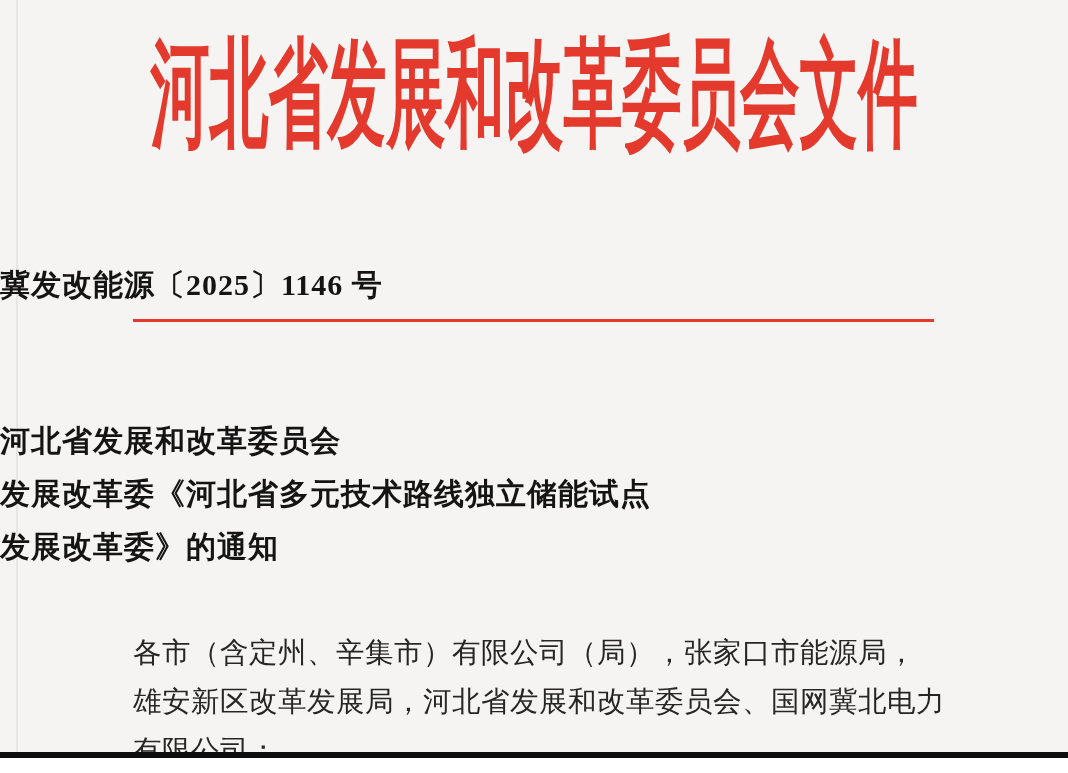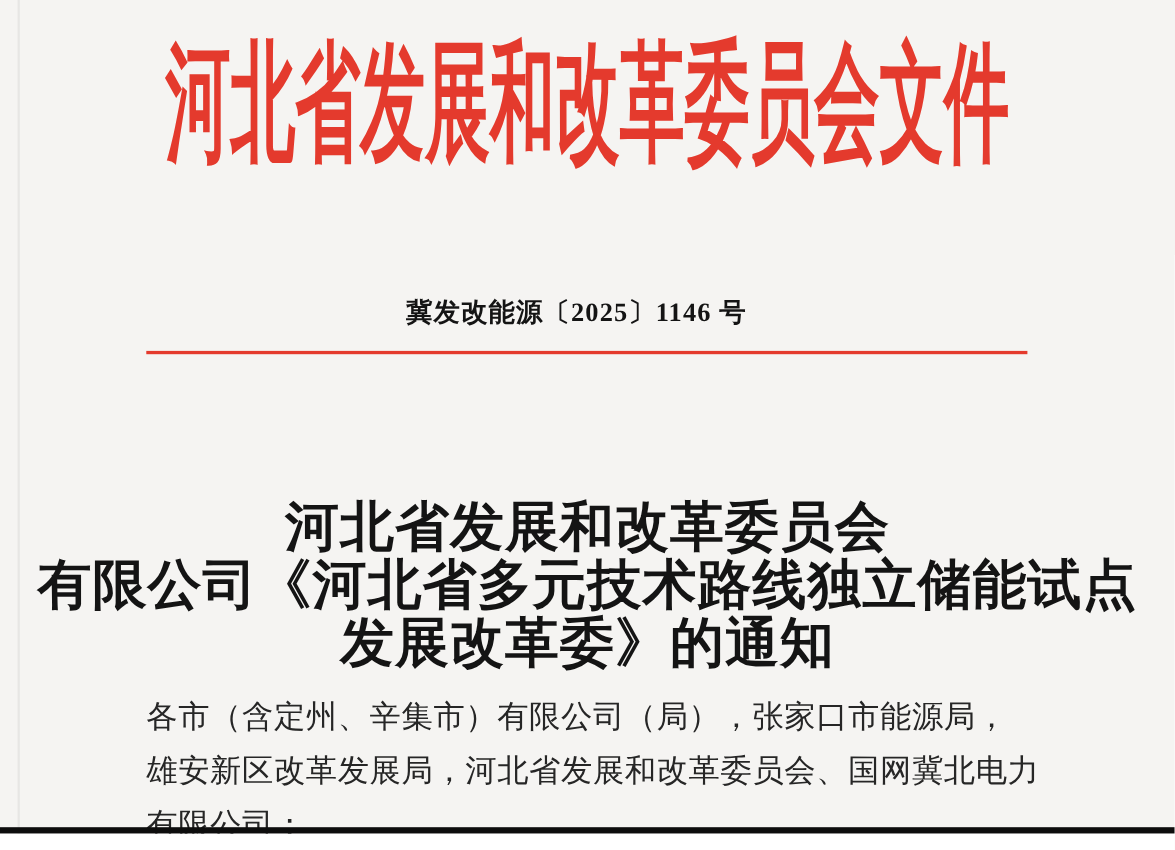--- a/index.html
+++ b/index.html
@@ -38,49 +38,46 @@
     letter-spacing: 0px;
     transform: scaleY(2.0);
     transform-origin: 50% 0;
     white-space: nowrap;
   }
   .doc-number {
     position: absolute;
     top: 266px;
     left: 0;
     right: 20px;
-    text-align: center;
     color: var(--ink-dark, #141414);
-    font-size: 24px;
+    font-size: 30px;
     line-height: 38px;
     font-weight: 600;
     letter-spacing: 1px;
     white-space: nowrap;
   }
   .red-rule {
     position: absolute;
     top: 319px;
     left: 133px;
     width: 801px;
     height: 3px;
     background: var(--accent-red, #e43a2d);
   }
   .doc-title {
     position: absolute;
     top: 414px;
     left: 0;
     right: 0;
-    text-align: center;
     color: var(--ink-dark, #141414);
-    font-size: 49px;
+    font-size: 30px;
     line-height: 53px;
     font-weight: bold;
     letter-spacing: 1px;
     white-space: nowrap;
-    margin-top: 38px;
   }
   .doc-body {
     position: absolute;
     top: 628px;
     left: 133px;
     width: 812px;
     color: var(--ink-body, #262626);
     font-size: 28.5px;
     line-height: 49px;
     font-weight: 400;
@@ -105,21 +102,21 @@
   <div class="scan-artifact-line"></div>
 
   <div class="banner">河北省发展和改革委员会文件</div>
 
   <div class="doc-number">冀发改能源〔2025〕1146 号</div>
 
   <div class="red-rule"></div>
 
   <div class="doc-title">
     <div>河北省发展和改革委员会</div>
-    <div>有限公司《河北省多元技术路线独立储能试点</div>
+    <div>发展改革委《河北省多元技术路线独立储能试点</div>
     <div>发展改革委》的通知</div>
   </div>
 
   <div class="doc-body">
     <div>各市（含定州、辛集市）有限公司（局），张家口市能源局，</div>
     <div>雄安新区改革发展局，河北省发展和改革委员会、国网冀北电力</div>
     <div>有限公司：</div>
   </div>
 
   <div class="scan-strip"></div>

